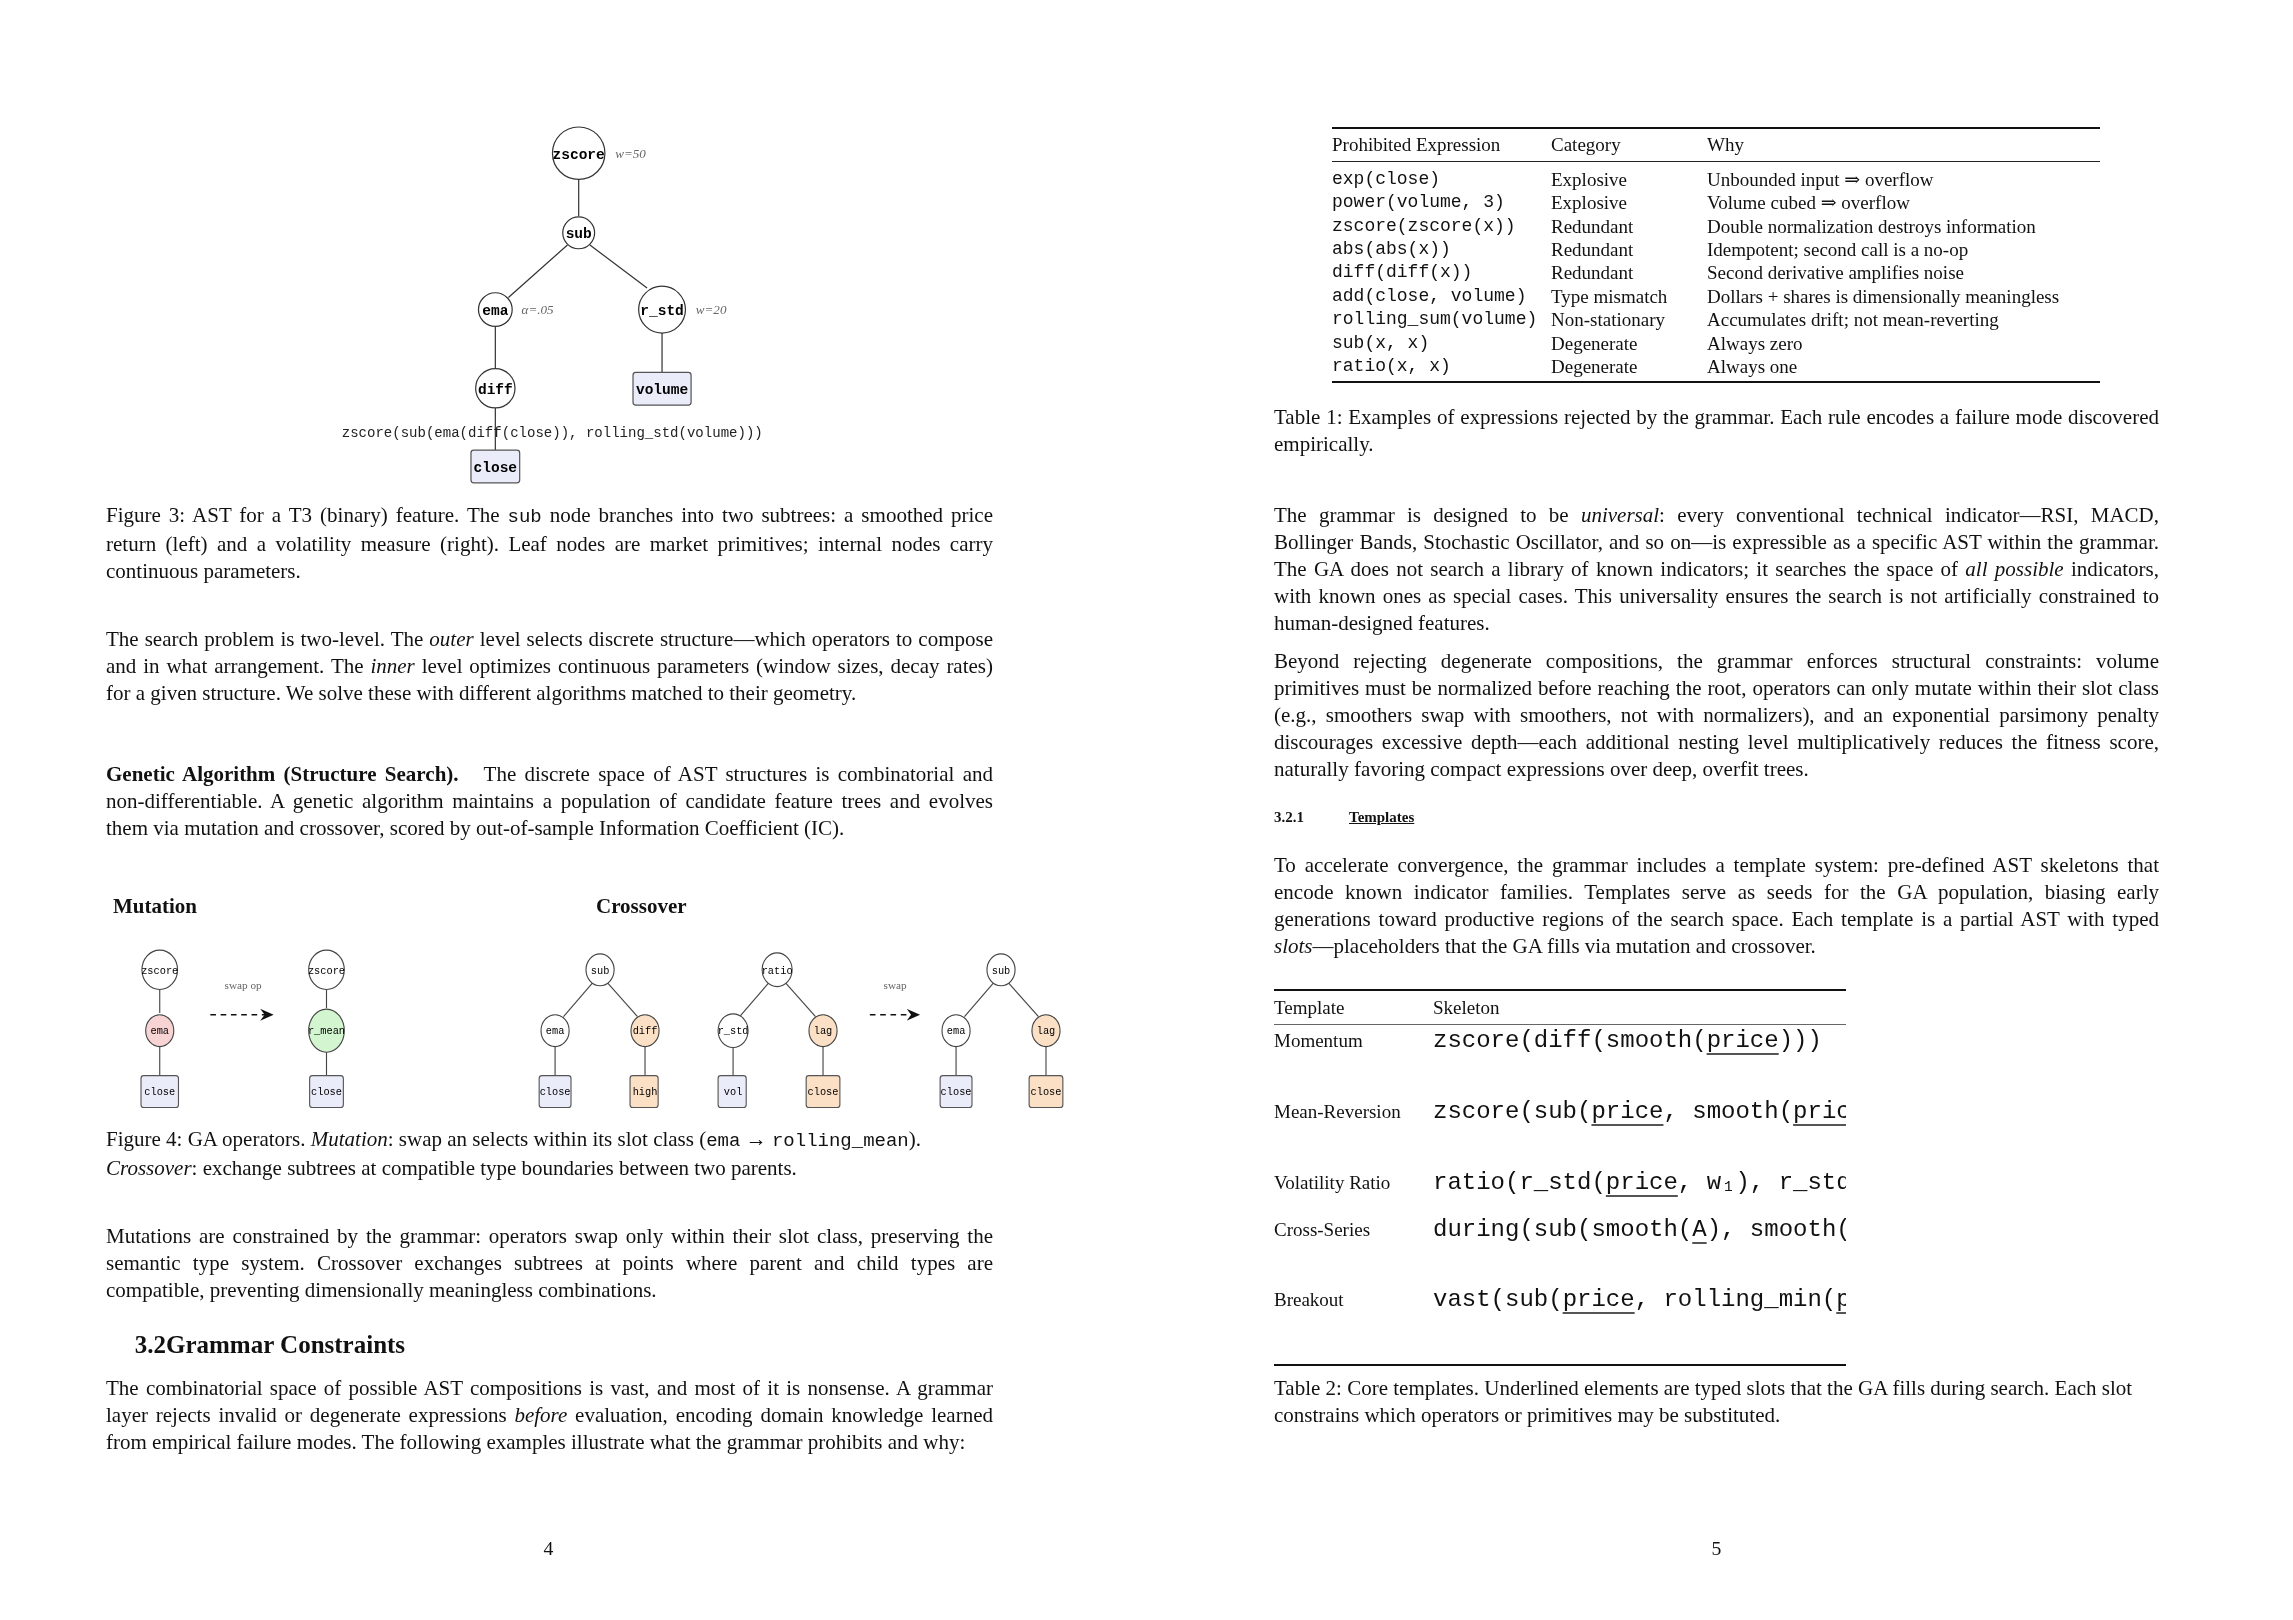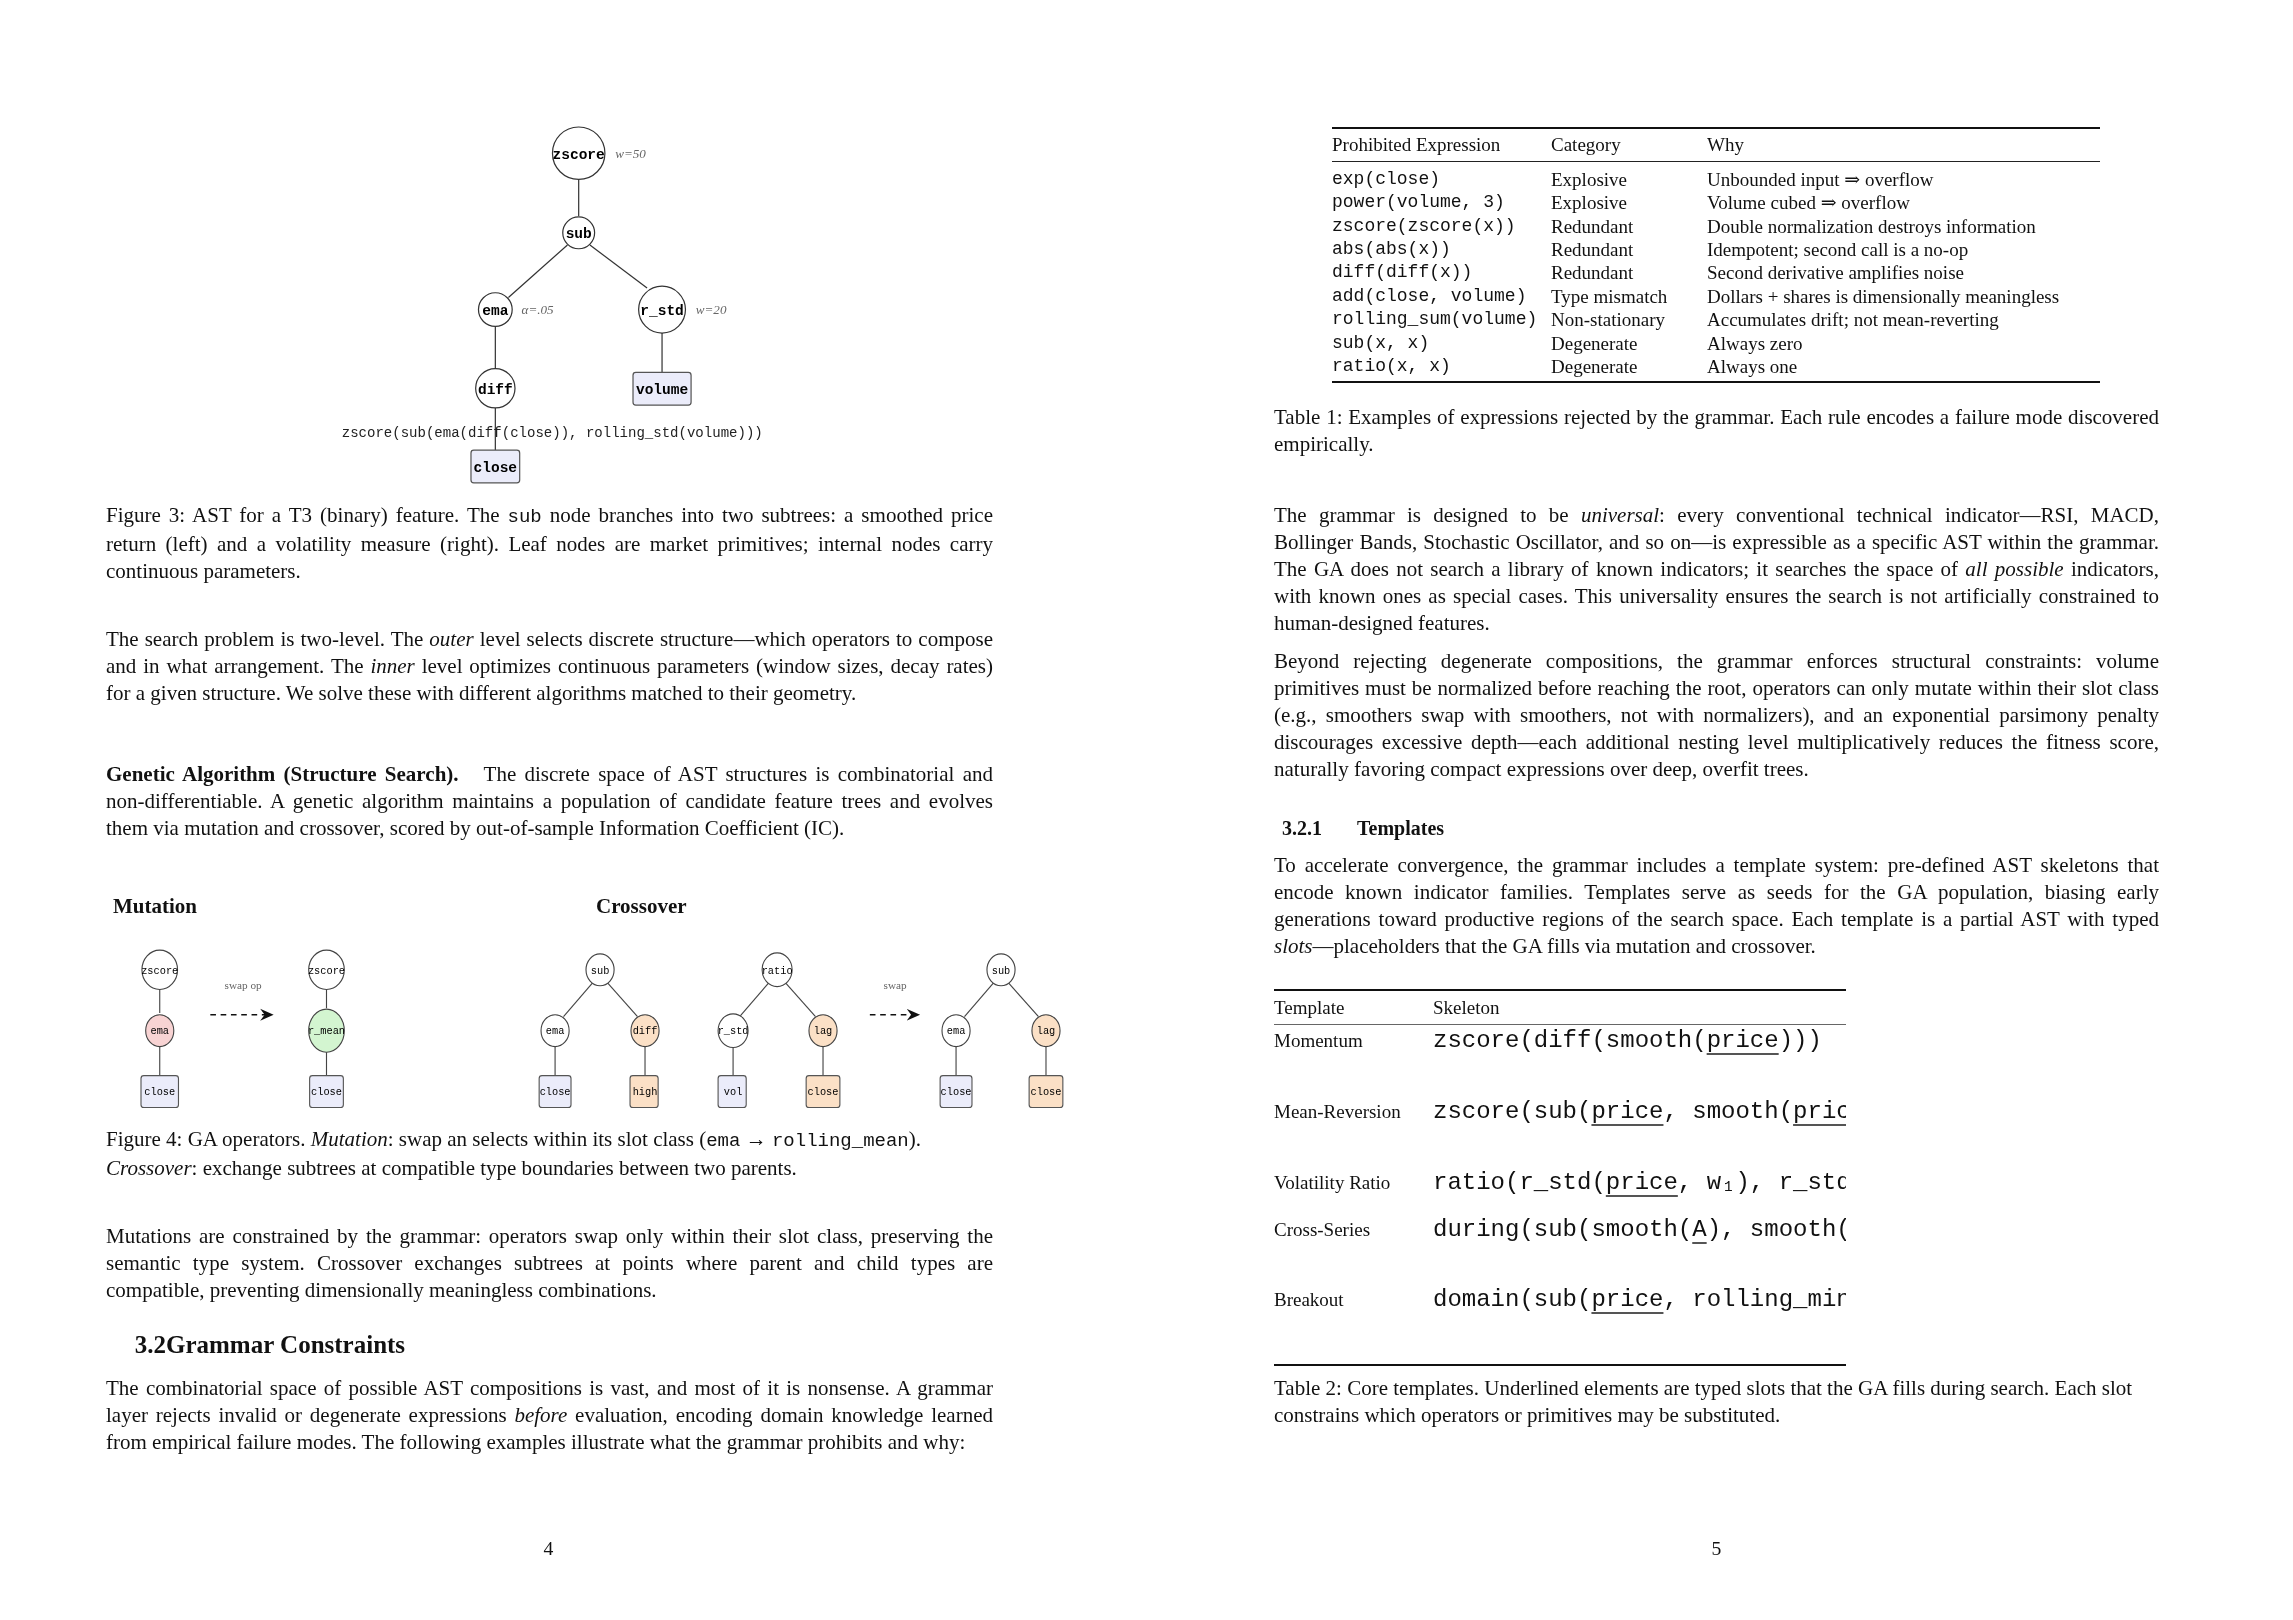--- a/index.html
+++ b/index.html
@@ -5,21 +5,21 @@
   html, body { margin:0; padding:0; background:#ffffff; }
   body { width:2294px; height:1621px; position:relative; overflow:hidden;
          font-family:"Liberation Serif","DejaVu Serif",serif; color:#111; }
   .abs { position:absolute; }
   .para { position:absolute; font-size:21px; line-height:27px; text-align:justify; margin:0; }
   .para.left { left:106px; width:887px; }
   .para.right { left:1274px; width:885px; }
   .caption { position:absolute; font-size:21px; line-height:27px; margin:0; text-align:justify; }
   h2.sec { position:absolute; margin:0; font-size:25px; font-weight:bold;text-align:right; }
   h2.sec .num { display:inline-block; width:60px; }
-  h3.subsec { position:absolute; margin:8px; font-size:20px; font-weight:bold; }
+  h3.subsec { position:absolute; margin:0; font-size:15px; font-weight:bold;text-decoration:underline; }
   h3.subsec .num { display:inline-block; width:75px; }
   .pagenum { position:absolute; font-size:19.7px; width:37px; text-align:center; }
   em { font-style:italic; }
   code, .code { font-family:"Liberation Mono","DejaVu Sans Mono",monospace; font-size:19px; }
   
   .rule-thick { position:absolute; height:1.9px; background:#111; }
   .rule-thin { position:absolute; height:0.9px; background:#222; }
   .t1-row { position:absolute; left:1332px; height:23.4px; font-size:19px; line-height:23.4px; white-space:nowrap; }
   .t1-row span { position:absolute; top:0; }
   .t1-c1 { left:0; font-family:"Liberation Mono","DejaVu Sans Mono",monospace; font-size:18px; }
@@ -305,21 +305,21 @@
     <div class="t2-row" style="top:1163px;">
       <span class="tname">Volatility Ratio</span>
       <span class="tskel"><span>ratio(r_std(</span><span class="slot">price</span><span>, w₁), r_std(</span><span class="slot">price</span><span>, w₂))</span></span>
     </div>
     <div class="t2-row" style="top:1210px;">
       <span class="tname">Cross-Series</span>
       <span class="tskel"><span>during(sub(smooth(</span><span class="slot">A</span><span>), smooth(</span><span class="slot">B</span><span>)))</span></span>
     </div>
     <div class="t2-row" style="top:1280px;">
       <span class="tname">Breakout</span>
-      <span class="tskel" style="white-space:pre;"><span>domain(sub(</span><span class="slot">price</span><span>, rolling_min(</span><span class="slot">price</span><span>)),      sub(rolling_max(</span><span class="slot">price</span><span>), rolling_min(</span></span>
+      <span class="tskel" style="white-space:pre;"><span>vast(sub(</span><span class="slot">price</span><span>, rolling_min(</span><span class="slot">price</span><span>)),      sub(rolling_max(</span><span class="slot">price</span><span>), rolling_min(</span></span>
     </div>
     <div class="rule-thick" style="left:1274px;top:1356px;width:1019px;"></div>
   </div>
 
   <p class="caption" style="left:1274px;top:1375px;width:899px;text-align:left;">
     <span>Table 2:</span>
     <span>Core templates. Underlined elements are typed slots that the GA fills during search. Each slot constrains which operators or primitives may be substituted.</span>
   </p>
 
   <div class="pagenum" style="left:1698px;top:1537px;">5</div>

